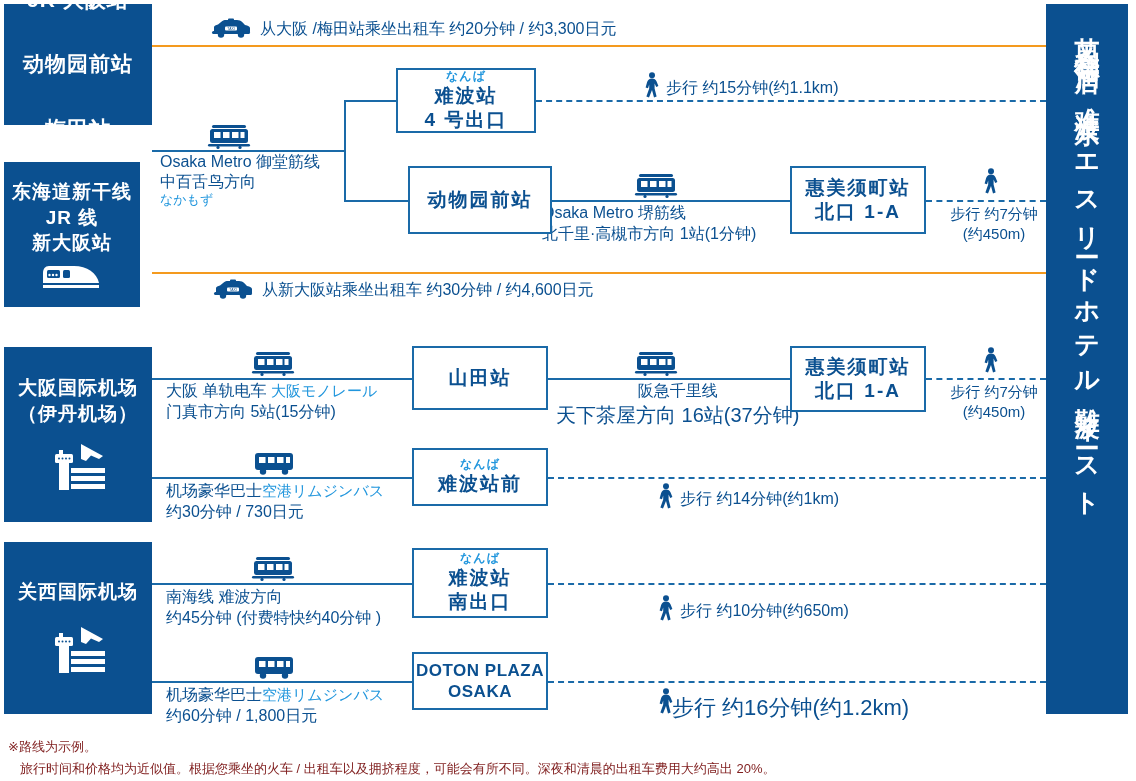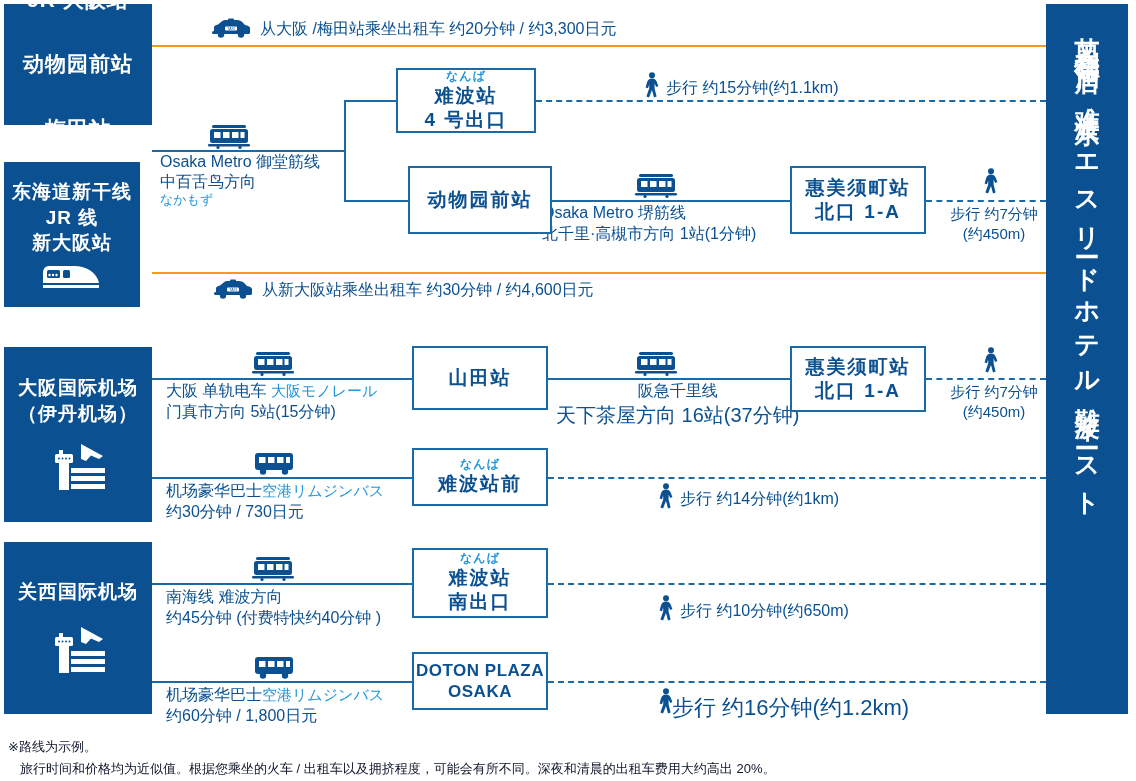--- a/index.html
+++ b/index.html
@@ -89,21 +89,21 @@
   .cap.big { font-size:16px; }
 
   
   .icon { position:absolute; }
   svg { display:block; }
 
   
   .footer {
     position:absolute;
     left:8px; top:736px;
-    color:#0f172a;
+    color:#7f1d1d;
     font-size:13px;
     line-height:1.7;
     font-family:"Liberation Sans","DejaVu Sans",sans-serif;
   }
   .footer .l2 { padding-left:12px; }
 </style>
 </head>
 <body>
 
 <div class="canvas">

